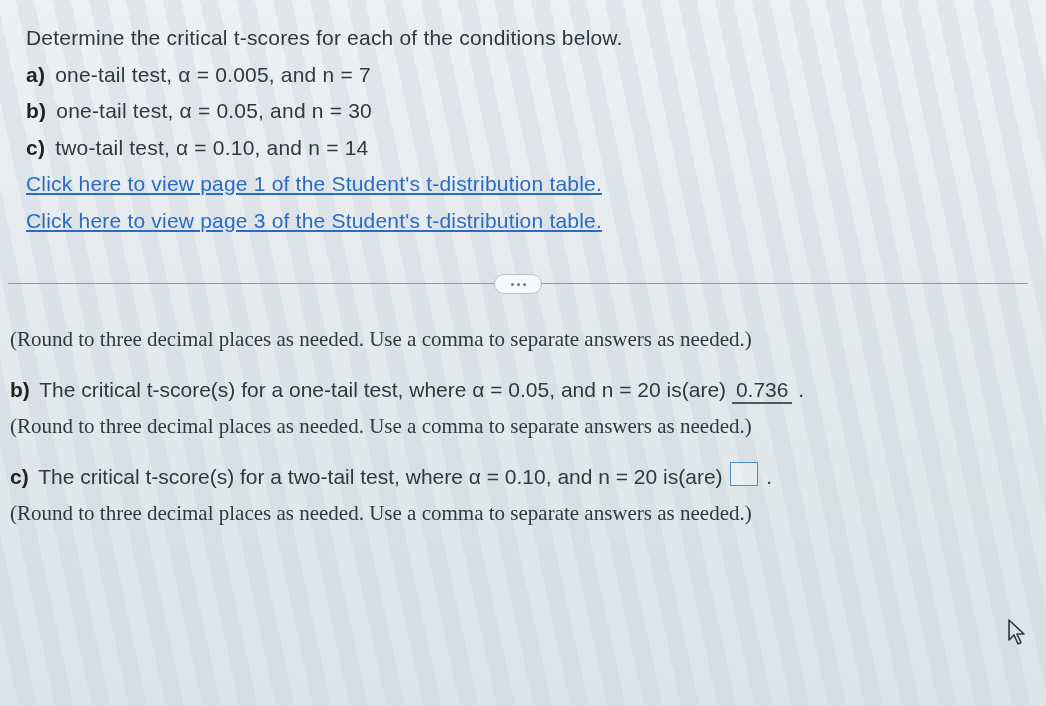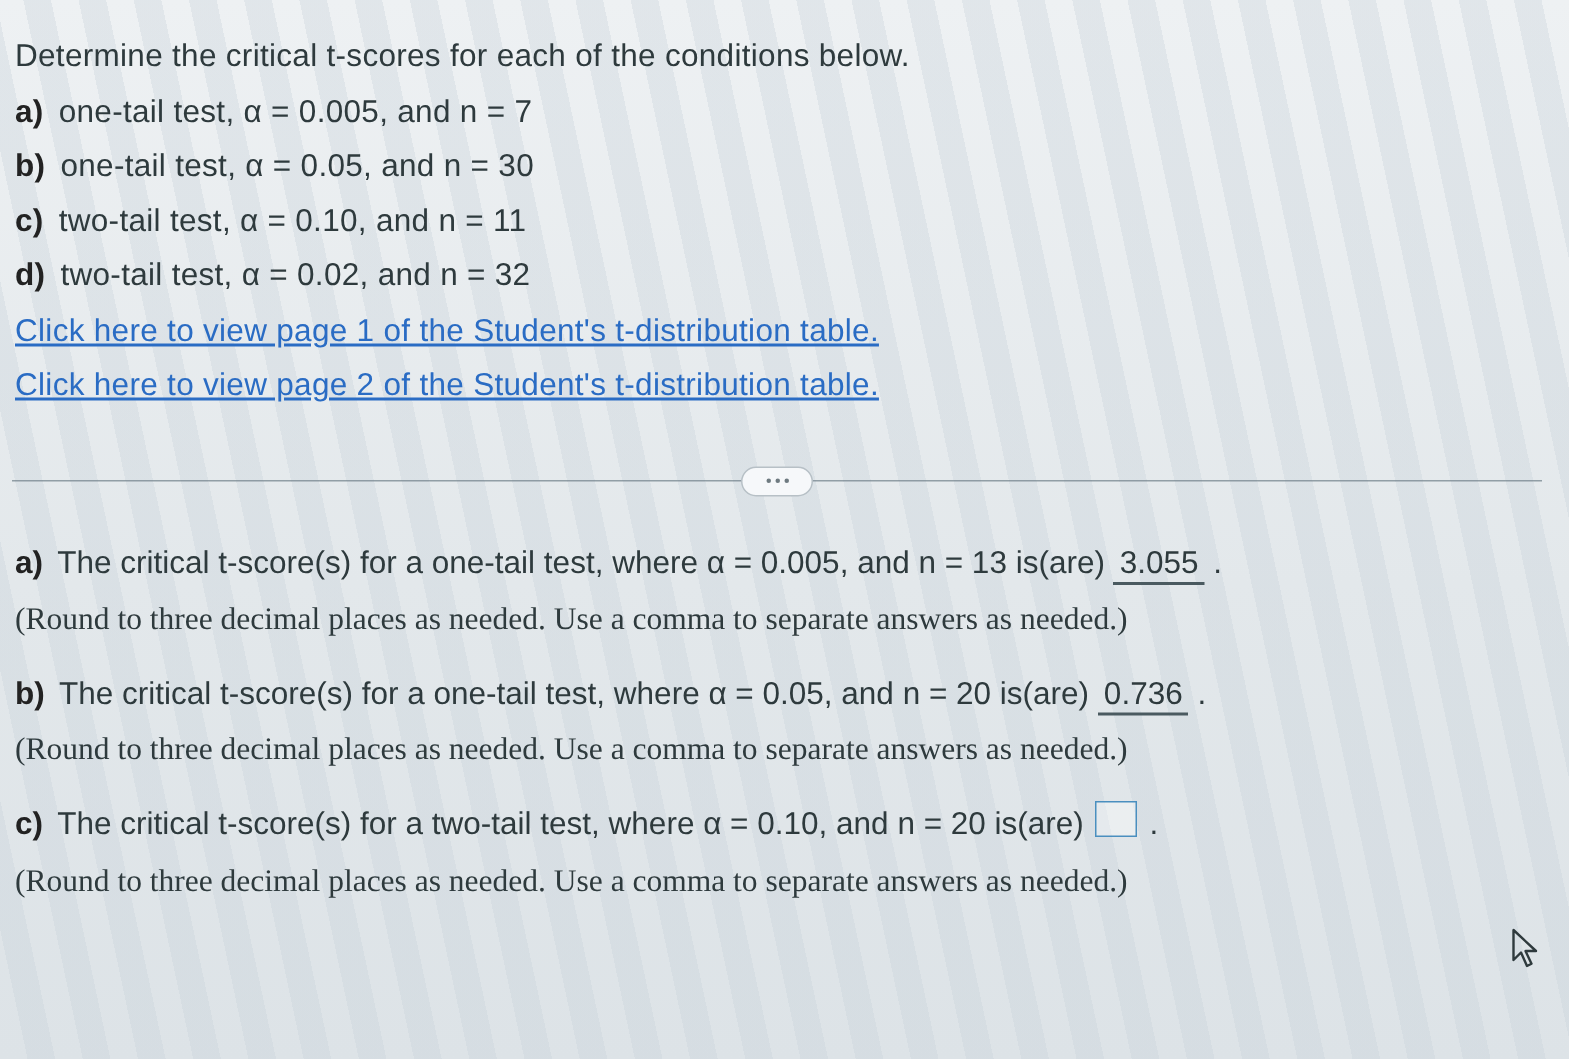--- a/index.html
+++ b/index.html
@@ -28,21 +28,21 @@
     line-height: 1.55;
   }
   .top-bar {
     position: absolute;
     top: 0; left: 0; right: 0;
     height: 6px;
     background: linear-gradient(90deg, #2a8c9b 0%, #2fa0b0 70%, #2a8c9b 100%);
     opacity: 0.85;
   }
   .question-block { padding-top: 6px; padding-left: 2px; }
-  .line { margin: 4px 0; letter-spacing: 0.2px; }
+  .line { margin: 4px 16px; letter-spacing: 0.2px; }
   .bold-letter { font-weight: 700; color: #222; margin-right: 4px; }
   .link {
     color: #2a6cc4;
     text-decoration: underline;
     cursor: pointer;
     display: inline;
   }
   .divider-wrap {
     margin-top: 28px;
     position: relative;
@@ -114,52 +114,42 @@
     <div class="line">
       <span class="bold-letter">a)</span>
       <span>one-tail test, α = 0.005, and n = 7</span>
     </div>
     <div class="line">
       <span class="bold-letter">b)</span>
       <span>one-tail test, α = 0.05, and n = 30</span>
     </div>
     <div class="line">
       <span class="bold-letter">c)</span>
-      <span>two-tail test, α = 0.10, and n = 11</span>
-    </div>
-    <div class="line">
-      <span class="bold-letter">d)</span>
-      <span>two-tail test, α = 0.02, and n = 32</span>
+      <span>two-tail test, α = 0.10, and n = 14</span>
     </div>
 
     <div class="line">
       <span class="link">Click here to view page 1 of the Student's t-distribution table.</span>
     </div>
     <div class="line">
-      <span class="link">Click here to view page 2 of the Student's t-distribution table.</span>
+      <span class="link">Click here to view page 3 of the Student's t-distribution table.</span>
     </div>
   </div>
 
   <div class="divider-wrap">
     <div class="divider"></div>
     <div class="dots-btn">
       <span></span>
         <span></span>
         <span></span>
     </div>
   </div>
 
   <div class="answers-block">
 
-    <div class="answer-para">
-      <span class="bold-letter">a)</span>
-      <span>The critical t-score(s) for a one-tail test, where α = 0.005, and n = 13 is(are) </span>
-      <span class="answer-value">3.055</span>
-      <span> .</span>
-    </div>
     <div class="hint">(Round to three decimal places as needed. Use a comma to separate answers as needed.)</div>
 
     <div class="answer-para">
       <span class="bold-letter">b)</span>
       <span>The critical t-score(s) for a one-tail test, where α = 0.05, and n = 20 is(are) </span>
       <span class="answer-value">0.736</span>
       <span> .</span>
     </div>
     <div class="hint">(Round to three decimal places as needed. Use a comma to separate answers as needed.)</div>
 

